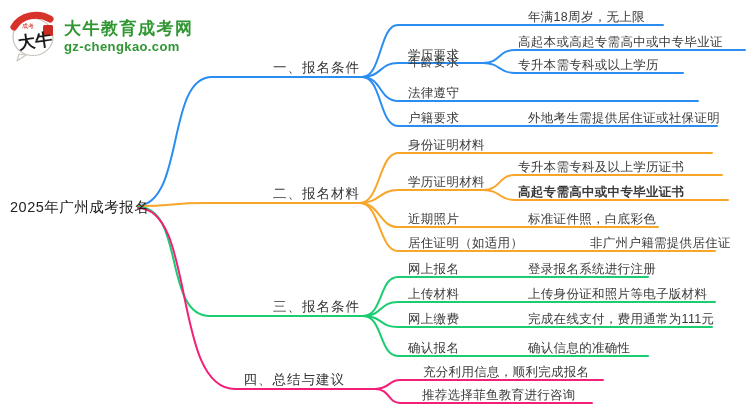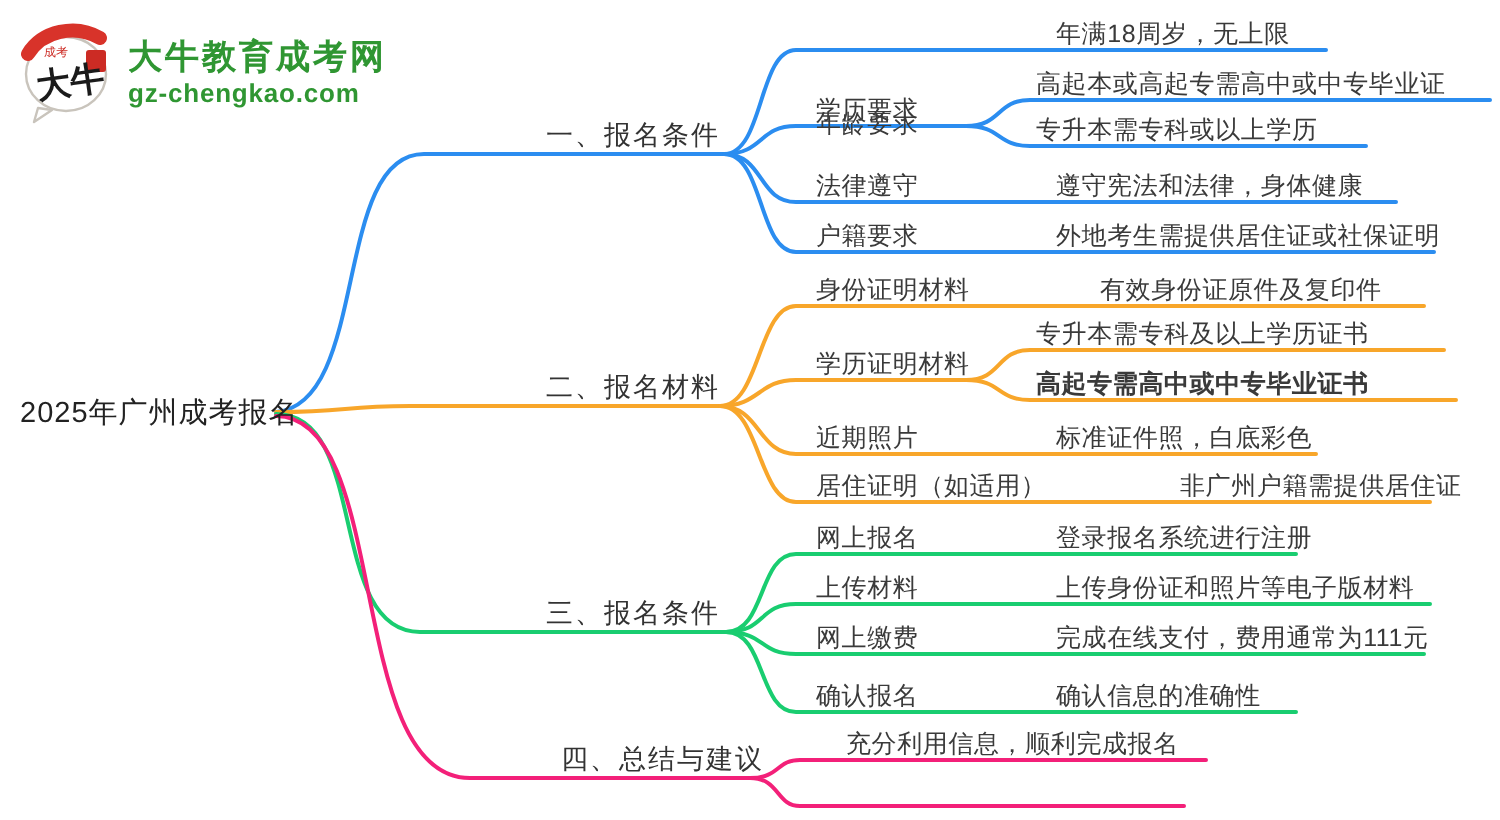--- a/index.html
+++ b/index.html
@@ -82,46 +82,45 @@
       <div class="brand-name">大牛教育成考网</div>
       <div class="brand-domain">gz-chengkao.com</div>
     </div>
   </div>
 
   <div class="root-label">2025年广州成考报名</div>
 
   <div class="t bt" style="left:225px;top:60px;width:135px;">一、报名条件</div>
   <div class="t bt" style="left:240px;top:186px;width:120px;">二、报名材料</div>
   <div class="t bt" style="left:210px;top:299px;width:150px;">三、报名条件</div>
-  <div class="t bt" style="left:230px;top:372px;width:115px;margin-left:37px;">四、总结与建议</div>
+  <div class="t bt" style="left:230px;top:372px;width:115px;">四、总结与建议</div>
 
   <div class="t" style="left:408px;top:9px;margin-top:45px;">年龄要求</div>
   <div class="t" style="left:528px;top:9px;">年满18周岁，无上限</div>
   <div class="t" style="left:408px;top:47px;">学历要求</div>
   <div class="t" style="left:518px;top:34px;">高起本或高起专需高中或中专毕业证</div>
   <div class="t" style="left:518px;top:57px;">专升本需专科或以上学历</div>
   <div class="t" style="left:408px;top:85px;">法律遵守</div>
-  <div class="t" style="left:528px;top:85px;">遵守宪法和法律，身体健康</div>
   <div class="t" style="left:408px;top:110px;">户籍要求</div>
   <div class="t" style="left:528px;top:110px;">外地考生需提供居住证或社保证明</div>
 
   <div class="t" style="left:408px;top:137px;">身份证明材料</div>
-  <div class="t" style="left:550px;top:137px;">有效身份证原件及复印件</div>
   <div class="t" style="left:408px;top:174px;">学历证明材料</div>
   <div class="t" style="left:518px;top:159px;">专升本需专科及以上学历证书</div>
   <div class="t" style="left:518px;top:184px;font-weight:bold;">高起专需高中或中专毕业证书</div>
   <div class="t" style="left:408px;top:211px;">近期照片</div>
   <div class="t" style="left:528px;top:211px;">标准证件照，白底彩色</div>
   <div class="t" style="left:408px;top:235px;">居住证明（如适用）</div>
   <div class="t" style="left:590px;top:235px;">非广州户籍需提供居住证</div>
 
   <div class="t" style="left:408px;top:261px;text-align:center;">网上报名</div>
   <div class="t" style="left:528px;top:261px;">登录报名系统进行注册</div>
   <div class="t" style="left:408px;top:286px;">上传材料</div>
   <div class="t" style="left:528px;top:286px;">上传身份证和照片等电子版材料</div>
   <div class="t" style="left:408px;top:311px;">网上缴费</div>
   <div class="t" style="left:528px;top:311px;">完成在线支付，费用通常为111元</div>
   <div class="t" style="left:408px;top:340px;">确认报名</div>
   <div class="t" style="left:528px;top:340px;">确认信息的准确性</div>
 
   <div class="t" style="left:423px;top:364px;">充分利用信息，顺利完成报名</div>
+  <div class="t" style="left:422px;top:387px;">推荐选择菲鱼教育进行咨询</div>
 
 </div>
 
 </body></html>

